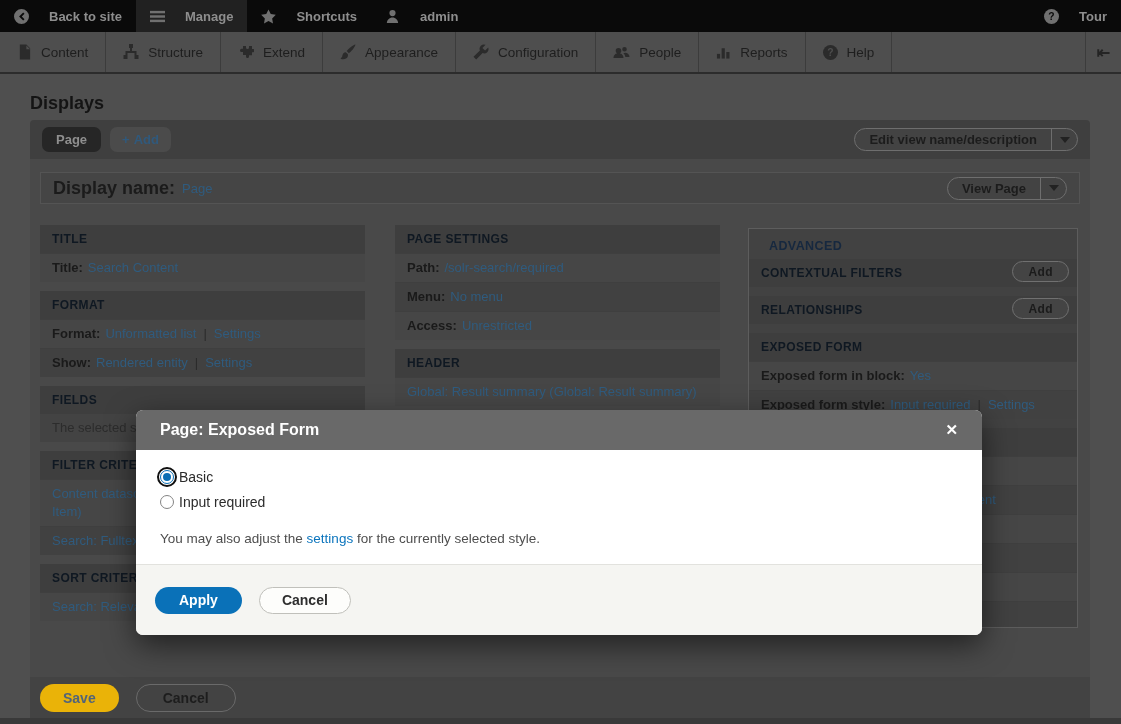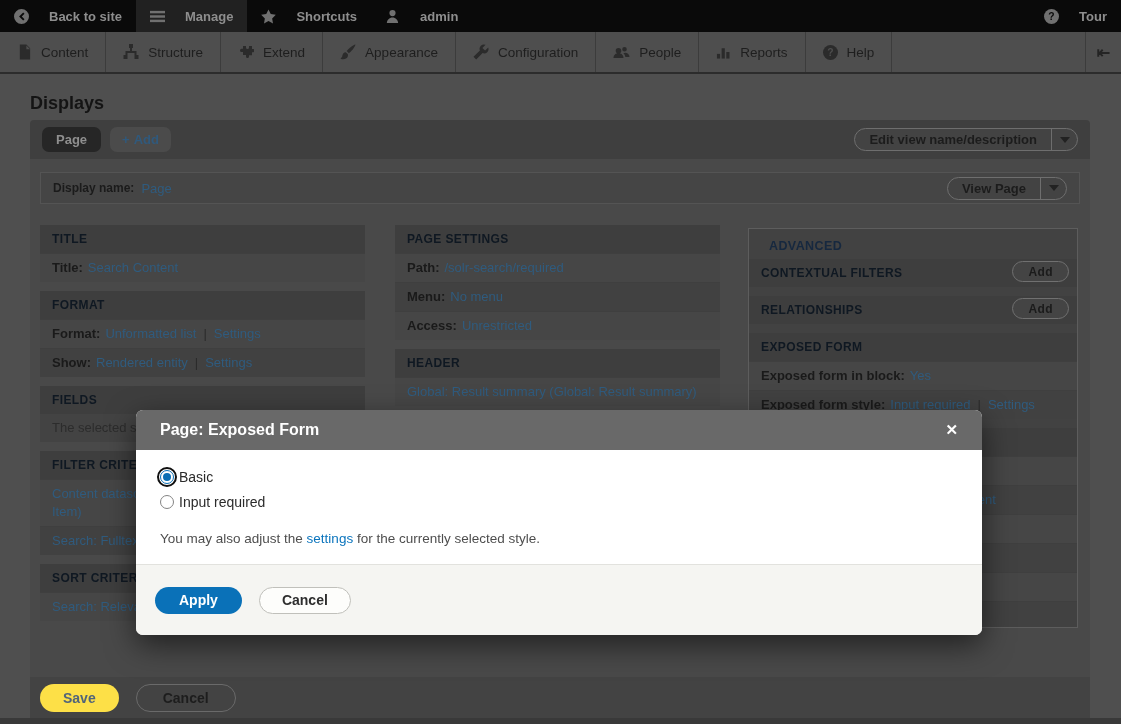--- a/index.html
+++ b/index.html
@@ -46,21 +46,21 @@
   .split-main { padding:0 14px; font-weight:bold; font-size:13px; color:#1c1c1c;
     display:flex; align-items:center; white-space:nowrap; }
   .split-arrow { width:26px; border-left:1px solid #6e6e6e; display:flex; align-items:center; justify-content:center; }
   .caret { width:0; height:0; border-left:5px solid transparent; border-right:5px solid transparent; border-top:6px solid #222; }
   .ml-auto { margin-left:auto; }
 
   .edit-panel { position:absolute; left:30px; top:159px; width:1060px; height:518px; background:#494949; }
 
   .display-bar { position:absolute; left:10px; top:13px; width:1040px; height:32px;
     background:#454545; border:1px solid #545454; display:flex; align-items:center; padding:0 12px; }
-  .display-bar .lbl { font-weight:bold; font-size:12px; color:#1b1b1b; }
+  .display-bar .lbl { font-weight:bold; font-size:18px; color:#1b1b1b; }
   .display-bar a { color:#2f5b7e; font-size:13px; margin-left:7px; }
 
   .col { position:absolute; top:66px; width:325px; }
   .col1 { left:10px; } .col2 { left:365px; }
 
   .sec-h { background:#3e3e3e; color:#0f1822; font-weight:bold; font-size:12px;
     letter-spacing:.4px; padding:7px 12px; position:relative; margin-top:9px; }
   .sec-h.first { margin-top:0; }
   .row { background:#464646; padding:5px 12px; font-size:13px; color:#1b1b1b;
     border-top:1px solid #3f3f3f; line-height:18px; }
@@ -76,21 +76,21 @@
   .add-pill .t { padding:0 15px; }
 
   .advanced-box { position:absolute; left:718px; top:69px; width:330px; height:400px;
     background:#424242; border:1px solid #5d5d5d; overflow:hidden; }
   .advanced-title { padding:10px 20px 6px; font-weight:bold; font-size:12.5px;
     color:#16283f; letter-spacing:.4px; cursor:pointer; }
 
   
   .actions { position:absolute; left:30px; top:677px; width:1060px; height:41px;
     background:#434343; display:flex; align-items:center; padding:0 10px; gap:17px; }
-  .btn-save { background:#fde047; color:#51647a; font-weight:bold; font-size:14px;
+  .btn-save { background:#eab308; color:#51647a; font-weight:bold; font-size:14px;
     border:none; border-radius:14px; height:28px; padding:0 23px; cursor:pointer; }
   .btn-cancel { background:transparent; border:1px solid #6a6a6a; color:#1d1d1d;
     font-weight:bold; font-size:14px; border-radius:14px; height:28px; padding:0 26px; cursor:pointer; }
   .bottom-strip { position:absolute; left:0; top:718px; width:1121px; height:6px; background:#393939; }
 
   
   .modal { position:absolute; left:136px; top:410px; width:846px; height:225px;
     background:#ffffff; border-radius:7px; box-shadow:0 10px 30px rgba(0,0,0,.55);
     z-index:50; overflow:hidden; }
   .modal-h { height:40px; background:#696969; display:flex; align-items:center; padding:0 24px; }

